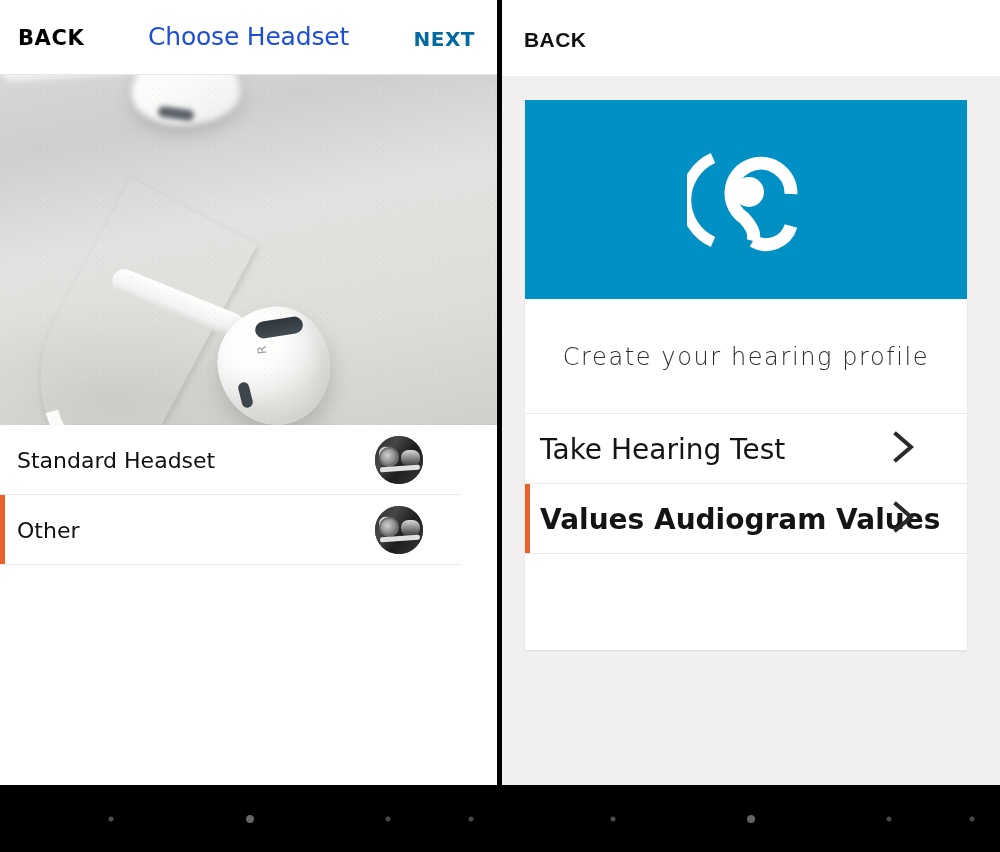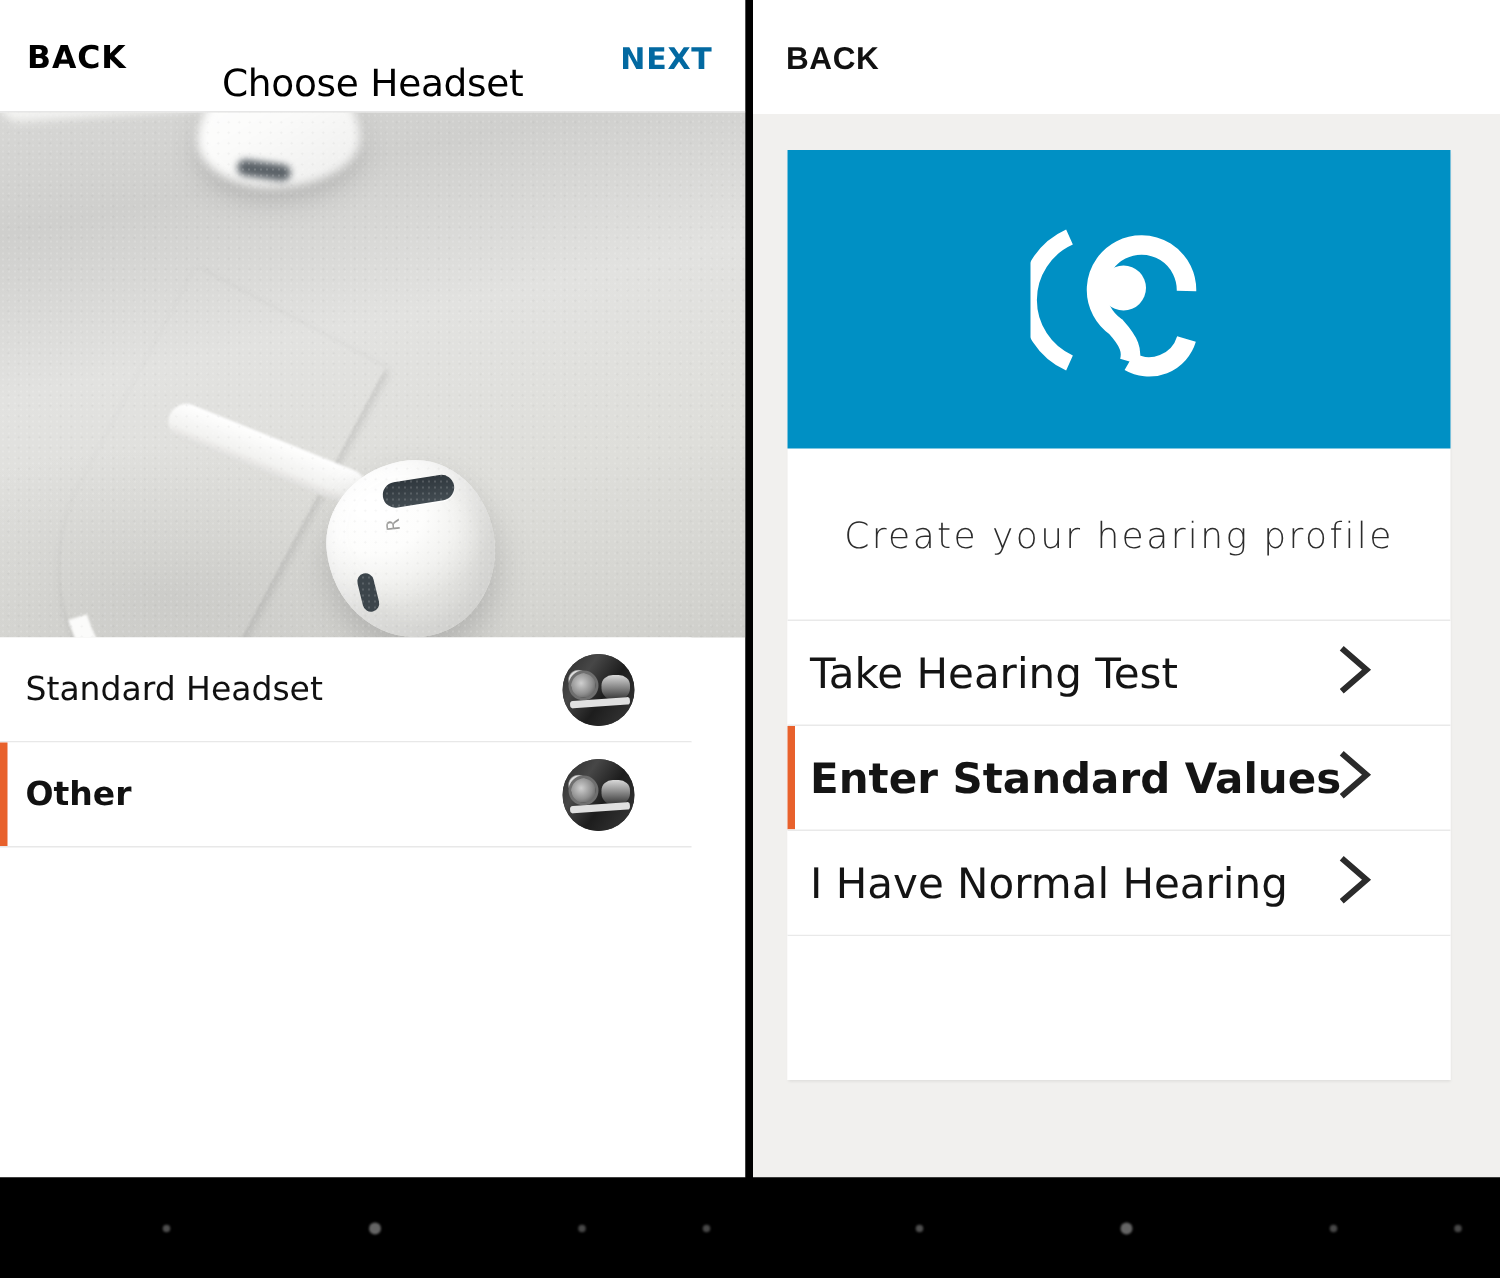--- a/index.html
+++ b/index.html
@@ -65,24 +65,23 @@
     color: #000000;
     font-family: "DejaVu Sans", sans-serif;
   }
   .title-left {
     position: absolute;
     left: 0; top: 22px;
     width: 497px;
     text-align: center;
     font-size: 25px;
     font-weight: 400;
-    color: #000000;
+    color: #1d4ed8;
     font-family: "DejaVu Sans", sans-serif;
     letter-spacing: -0.2px;
-    margin-top: 19px;
   }
   .btn-next {
     position: absolute;
     right: 22px; top: 27px;
     font-size: 20px;
     font-weight: bold;
     letter-spacing: 0.5px;
     color: #0369a1;
     font-family: "DejaVu Sans", sans-serif;
   }
@@ -228,21 +227,21 @@
   .row-label {
     position: absolute;
     left: 17px;
     top: 50%;
     transform: translateY(-50%);
     font-size: 22px;
     color: #111111;
     font-family: "DejaVu Sans", sans-serif;
   }
   .row.selected .row-label {
-    font-weight: bold;
+    font-weight: normal;
     left: 17px;
   }
   .row-thumb {
     position: absolute;
     right: 38px;
     top: 50%;
     transform: translateY(-50%);
     width: 48px; height: 48px;
     border-radius: 50%;
     overflow: hidden;
@@ -461,36 +460,28 @@
         <div class="rrow-label">Take Hearing Test</div>
         <span class="chev">
           <svg width="26" height="34" viewBox="0 0 26 34">
               <path d="M5 4 L20 17 L5 30" stroke="#2b2b2b" stroke-width="4" fill="none" stroke-linecap="square" stroke-linejoin="miter"></path>
             </svg>
         </span>
       </div>
 
       <div class="rrow selected">
         <div class="rrow-accent"></div>
-        <div class="rrow-label">Enter Standard Values</div>
+        <div class="rrow-label">Values Audiogram Values</div>
         <span class="chev">
           <svg width="26" height="34" viewBox="0 0 26 34">
               <path d="M5 4 L20 17 L5 30" stroke="#2b2b2b" stroke-width="4" fill="none" stroke-linecap="square" stroke-linejoin="miter"></path>
             </svg>
         </span>
       </div>
 
-      <div class="rrow">
-        <div class="rrow-label">I Have Normal Hearing</div>
-        <span class="chev">
-          <svg width="26" height="34" viewBox="0 0 26 34">
-              <path d="M5 4 L20 17 L5 30" stroke="#2b2b2b" stroke-width="4" fill="none" stroke-linecap="square" stroke-linejoin="miter"></path>
-            </svg>
-        </span>
-      </div>
 
       <div class="card-tail"></div>
     </div>
   </div>
 
   <div class="navbar">
     <span class="dot" style="left:111px;width:5px;height:5px;opacity:.55"></span>
     <span class="dot" style="left:250px;width:8px;height:8px;opacity:.7"></span>
     <span class="dot" style="left:388px;width:5px;height:5px;opacity:.5"></span>
     <span class="dot" style="left:471px;width:5px;height:5px;opacity:.5"></span>

